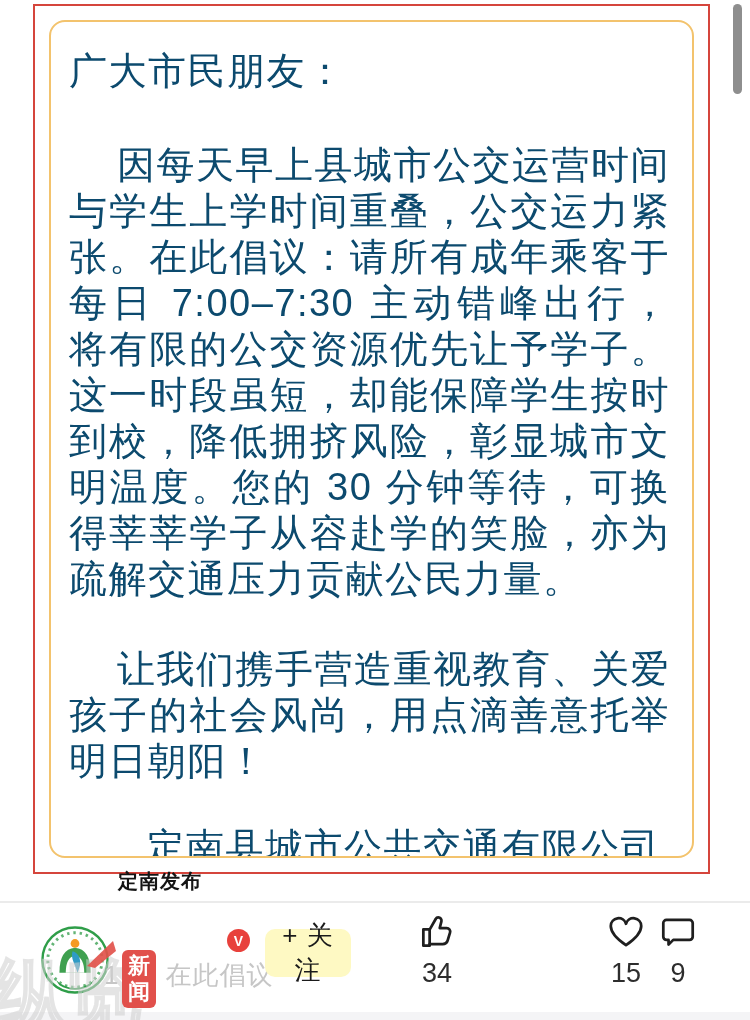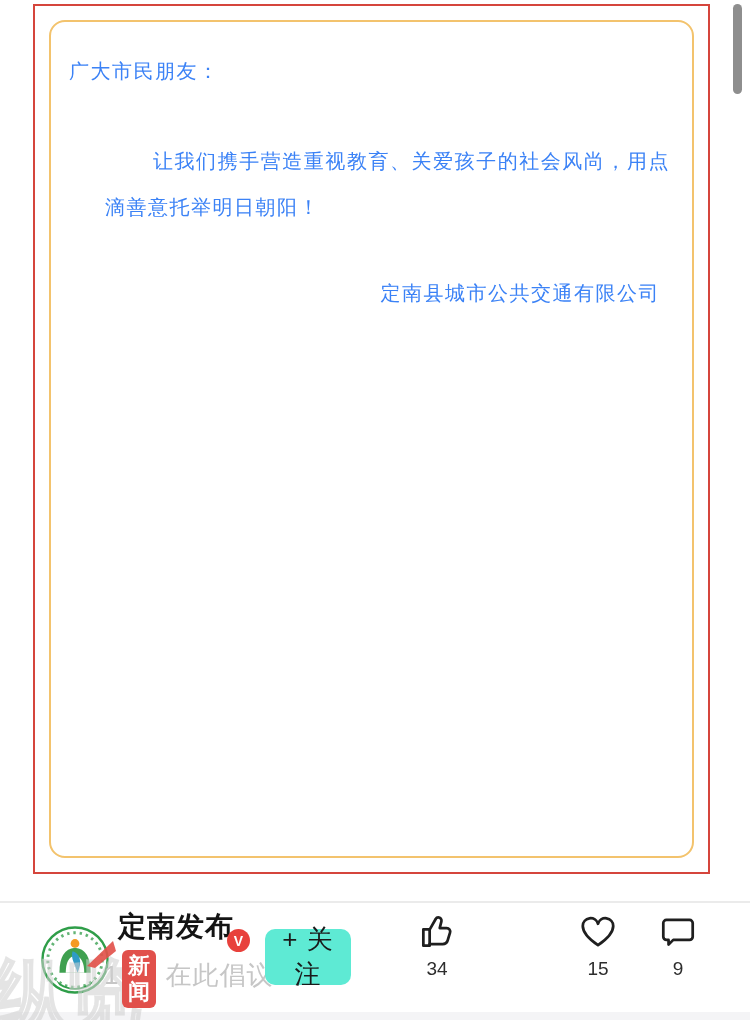--- a/index.html
+++ b/index.html
@@ -23,68 +23,68 @@
     box-sizing:border-box;border:2px solid #d5453c;background:#ffffff;
   }
   .card-inner{
     position:absolute;inset:14px;
     border:2px solid #f3c36d;border-radius:16px;
     box-sizing:border-box;
     padding:26px 22px 0 18px;
     overflow:hidden;
   }
   .notice-text{
-    color:#3b82f6;font-size:20px;line-height:46px;letter-spacing:1.5px;
+    color:#0c4a6e;font-size:38px;line-height:46px;letter-spacing:1.5px;
     text-align:justify;margin:0;
   }
   .greeting{margin:0;}
   .para{margin:48px 0 0 0;text-indent:48px;}
-  .para2{margin-top:44px;margin-left:36px;}
+  .para2{margin-top:44px;}
   .sig-block{margin-top:38px;text-align:right;}
   .sig{margin:10px;line-height:50px;text-align:right;}
 
   
   .divider{
     position:absolute;left:0;top:901px;width:750px;height:2px;background:#ebebeb;
   }
 
   
   .avatar{position:absolute;left:40px;top:925px;width:70px;height:70px;z-index:3;}
   .account-name{
-    position:absolute;left:118px;top:908px;font-size:28px;font-weight:bold;
+    position:absolute;left:118px;top:868px;font-size:20px;font-weight:bold;
     color:#141414;letter-spacing:1px;z-index:3;
   }
   .v-badge{
     position:absolute;left:227px;top:929px;width:23px;height:23px;border-radius:50%;
     background:#e8413c;color:#ffffff;font-size:14px;font-weight:bold;
     display:flex;align-items:center;justify-content:center;z-index:3;
   }
   .sub-row{
     position:absolute;left:104px;top:958px;display:flex;align-items:center;
     font-size:26px;color:#c6c6c6;letter-spacing:1px;z-index:3;
   }
   .sub-gap{display:inline-block;width:46px;}
   .follow-btn{
-    position:absolute;left:265px;top:929px;width:86px;height:56px;
-    background:#5eead4;border-radius:10px;border:none;
+    position:absolute;left:265px;top:929px;width:86px;height:48px;
+    background:#fef9c3;border-radius:10px;border:none;
     display:flex;align-items:center;justify-content:center;
     font-size:26px;color:#1a1a1a;letter-spacing:1px;z-index:3;
     font-family:"Liberation Sans", sans-serif;
   }
 
   .action{
     position:absolute;top:911px;width:66px;text-align:center;z-index:3;
   }
   .action-like{left:404px;}
   .action-share{left:485px;}
-  .action-heart{left:565px;}
+  .action-heart{left:593px;}
   .action-comment{left:645px;}
   .action svg{display:block;margin:0 auto;}
   .action-count{
-    margin-top:5px;font-size:19px;color:#2d2d2d;letter-spacing:0;
+    margin-top:5px;font-size:27px;color:#2d2d2d;letter-spacing:0;
   }
 
   
   .wm-text{
     position:absolute;left:-8px;top:944px;z-index:4;
     font-size:78px;font-weight:bold;letter-spacing:-6px;
     color:rgba(255,255,255,0.06);
     -webkit-text-stroke:2px rgba(205,205,205,0.55);
     pointer-events:none;
   }
@@ -104,20 +104,21 @@
 </head>
 <body>
 
 <div class="screen">
 
   <div class="scrollbar"></div>
 
   <div class="card">
     <div class="card-inner">
       <p class="notice-text greeting">广大市民朋友：</p>
+      <p class="notice-text para">因每天早上县城市公交运营时间与学生上学时间重叠，公交运力紧张。在此倡议：请所有成年乘客于每日 7:00–7:30 主动错峰出行，将有限的公交资源优先让予学子。这一时段虽短，却能保障学生按时到校，降低拥挤风险，彰显城市文明温度。您的 30 分钟等待，可换得莘莘学子从容赴学的笑脸，亦为疏解交通压力贡献公民力量。</p>
       <p class="notice-text para para2">让我们携手营造重视教育、关爱孩子的社会风尚，用点滴善意托举明日朝阳！</p>
       <div class="sig-block">
         <p class="notice-text sig">定南县城市公共交通有限公司</p>
       </div>
     </div>
   </div>
 
   <div class="divider"></div>
 
   <div class="avatar">

